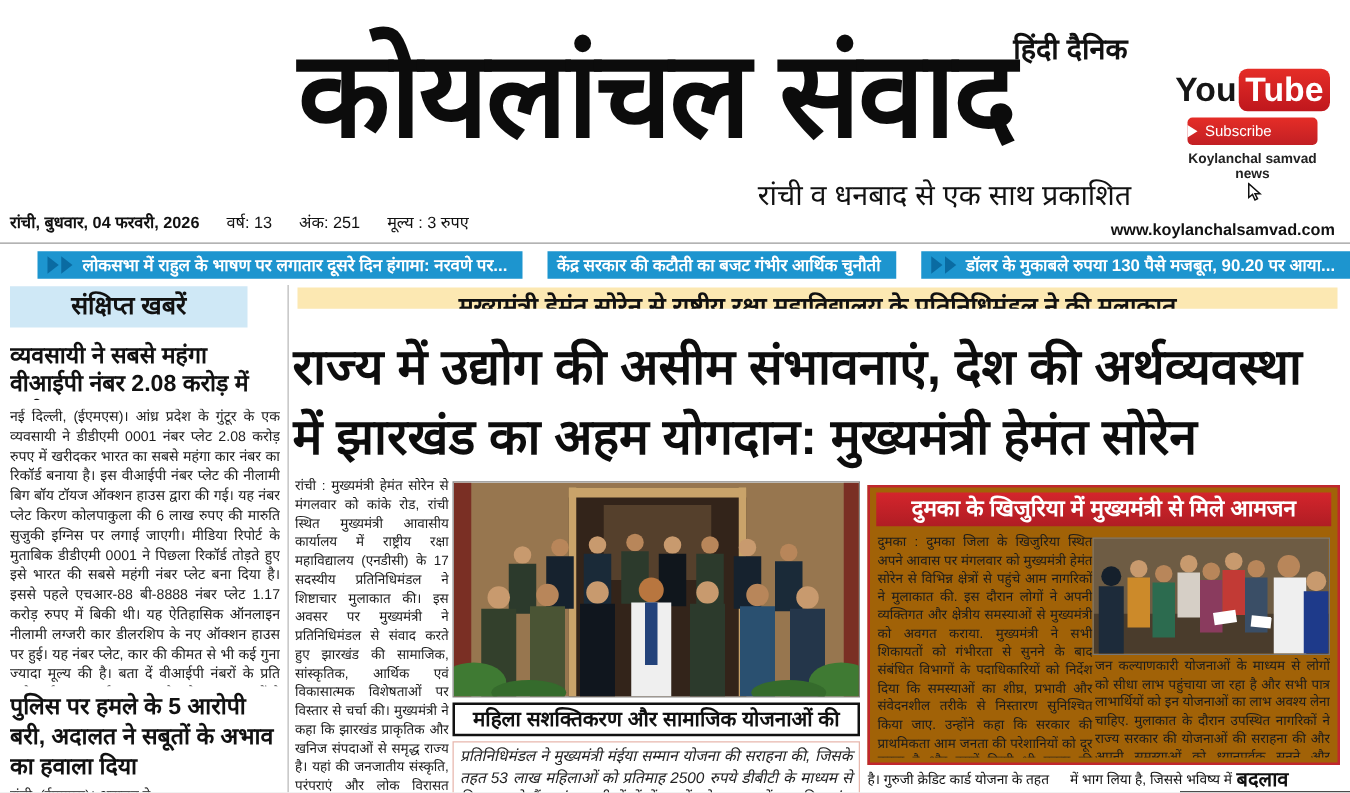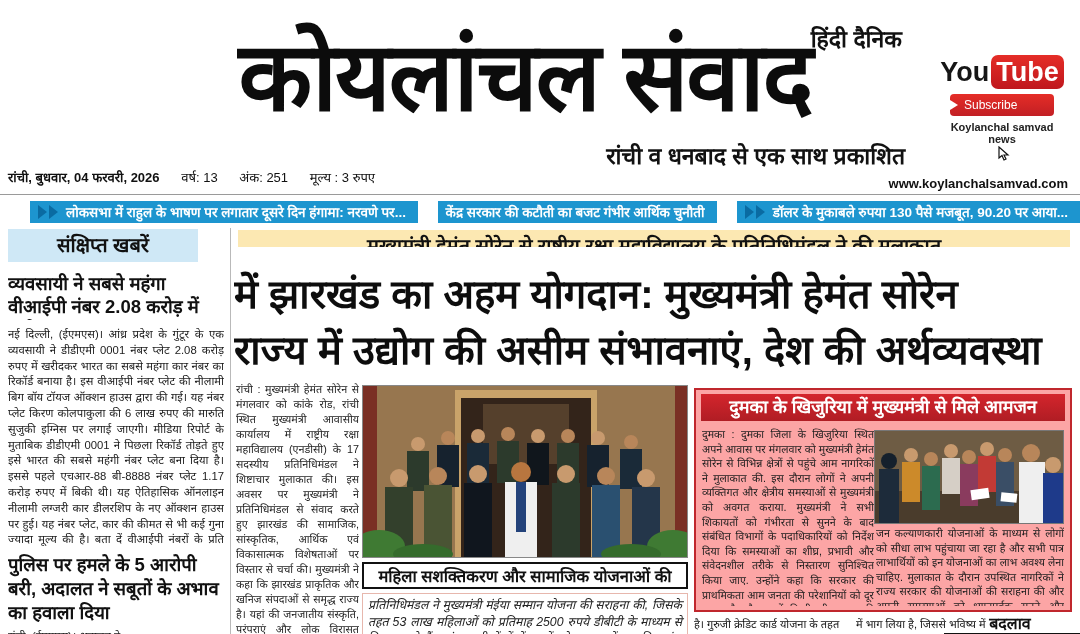--- a/index.html
+++ b/index.html
@@ -5,21 +5,21 @@
   html,body{margin:0;padding:0;background:#e8e8e8;}
   .page{position:relative;width:1080px;height:634px;background:#ffffff;overflow:hidden;
         font-family:"Liberation Sans","DejaVu Sans",sans-serif;color:#111;}
   .abs{position:absolute;box-sizing:border-box;}
 
   
   .edition{top:22px;right:178px;font-size:23px;font-weight:bold;}
   .main-title{top:10px;left:60px;width:930px;height:134px;line-height:134px;
               font-size:96px;font-weight:800;text-align:center;white-space:nowrap;
               overflow:hidden;letter-spacing:-2px;color:#0c0c0c;}
-  .tagline{top:139px;right:175px;font-size:23px;font-weight:bold;}
+  .tagline{top:139px;right:175px;font-size:23px;font-weight:normal;}
   .dateline{top:168px;left:8px;font-size:13px;white-space:nowrap;}
   .dateline b{font-weight:bold;}
   .dateline span{margin-right:18px;}
   .website{top:176px;right:12px;font-size:13px;font-weight:bold;}
   .top-rule{top:194px;left:0;width:1080px;height:1px;background:#9a9a9a;}
 
   
   .yt{top:55px;right:14px;width:128px;text-align:center;}
   .yt-logo{display:flex;justify-content:center;align-items:center;gap:2px;}
   .yt-you{font-size:27px;font-weight:800;color:#161616;text-align:right;}
@@ -60,21 +60,21 @@
   .m-col{top:382px;left:236px;width:123px;height:252px;font-size:10.8px;line-height:15px;
          text-align:justify;overflow:hidden;color:#1c1c1c;}
   .m-photo{top:385px;left:362px;width:326px;height:173px;overflow:hidden;border:1px solid #888;}
   .cap-box{top:562px;left:362px;width:326px;height:27px;border:2px solid #111;
            font-size:16.5px;font-weight:800;text-align:center;line-height:24px;overflow:hidden;}
   .cap-body{top:593px;left:362px;width:326px;height:49px;border:1px solid #e7b7ad;
             padding:3px 5px;font-size:12.3px;line-height:16.5px;font-style:italic;
             text-align:justify;overflow:hidden;color:#222;}
 
   
-  .r-box{top:388px;left:694px;width:378px;height:224px;border:2px solid #c0272d;background:#fca5a5;overflow:hidden;}
+  .r-box{top:388px;left:694px;width:378px;height:224px;border:2px solid #c0272d;background:#a16207;overflow:hidden;}
   .r-head{position:absolute;top:4px;left:5px;right:5px;height:27px;background:linear-gradient(#d4252c,#b01d24);
           color:#fff;font-size:18px;font-weight:800;text-align:center;line-height:27px;overflow:hidden;}
   .r-col{position:absolute;top:37px;left:6px;width:172px;bottom:4px;font-size:10.7px;line-height:14.6px;
          text-align:justify;overflow:hidden;color:#1c1c1c;}
   .r-col p{margin:0;}
   .r-photo{position:absolute;top:40px;right:6px;width:188px;height:92px;overflow:hidden;border:1px solid #777;}
   .r-below{position:absolute;top:136px;right:6px;width:188px;bottom:4px;font-size:10.7px;line-height:14.6px;
            text-align:justify;overflow:hidden;color:#1c1c1c;}
 
   
@@ -140,22 +140,22 @@
 
   <div class="abs v-rule"></div>
   <div class="abs sb-header">संक्षिप्त खबरें</div>
   <div class="abs sb-h1">व्यवसायी ने सबसे महंगा वीआईपी नंबर 2.08 करोड़ में खरीदा</div>
   <div class="abs sb-b1">नई दिल्ली, (ईएमएस)। आंध्र प्रदेश के गुंटूर के एक व्यवसायी ने डीडीएमी 0001 नंबर प्लेट 2.08 करोड़ रुपए में खरीदकर भारत का सबसे महंगा कार नंबर का रिकॉर्ड बनाया है। इस वीआईपी नंबर प्लेट की नीलामी बिग बॉय टॉयज ऑक्शन हाउस द्वारा की गई। यह नंबर प्लेट किरण कोलपाकुला की 6 लाख रुपए की मारुति सुजुकी इग्निस पर लगाई जाएगी। मीडिया रिपोर्ट के मुताबिक डीडीएमी 0001 ने पिछला रिकॉर्ड तोड़ते हुए इसे भारत की सबसे महंगी नंबर प्लेट बना दिया है। इससे पहले एचआर-88 बी-8888 नंबर प्लेट 1.17 करोड़ रुपए में बिकी थी। यह ऐतिहासिक ऑनलाइन नीलामी लग्जरी कार डीलरशिप के नए ऑक्शन हाउस पर हुई। यह नंबर प्लेट, कार की कीमत से भी कई गुना ज्यादा मूल्य की है। बता दें वीआईपी नंबरों के प्रति कलेक्टर्स का आकर्षण बढ़ रहा है, जो अब महानगरों से निकलकर छोटे शहरों तक पहुंच गया है।</div>
   <div class="abs sb-h2">पुलिस पर हमले के 5 आरोपी बरी, अदालत ने सबूतों के अभाव का हवाला दिया</div>
   <div class="abs sb-b2">रांची, (ईएमएस)। अदालत ने</div>
 
   <div class="abs kicker">मुख्यमंत्री हेमंत सोरेन से राष्ट्रीय रक्षा महाविद्यालय के प्रतिनिधिमंडल ने की मुलाकात</div>
   <div class="abs headline">
+    <div class="hl">राज्य में उद्योग की असीम संभावनाएं, देश की अर्थव्यवस्था</div>
     <div class="hl">में झारखंड का अहम योगदान: मुख्यमंत्री हेमंत सोरेन</div>
-    <div class="hl">राज्य में उद्योग की असीम संभावनाएं, देश की अर्थव्यवस्था</div>
   </div>
   <div class="abs m-col">रांची : मुख्यमंत्री हेमंत सोरेन से मंगलवार को कांके रोड, रांची स्थित मुख्यमंत्री आवासीय कार्यालय में राष्ट्रीय रक्षा महाविद्यालय (एनडीसी) के 17 सदस्यीय प्रतिनिधिमंडल ने शिष्टाचार मुलाकात की। इस अवसर पर मुख्यमंत्री ने प्रतिनिधिमंडल से संवाद करते हुए झारखंड की सामाजिक, सांस्कृतिक, आर्थिक एवं विकासात्मक विशेषताओं पर विस्तार से चर्चा की। मुख्यमंत्री ने कहा कि झारखंड प्राकृतिक और खनिज संपदाओं से समृद्ध राज्य है। यहां की जनजातीय संस्कृति, परंपराएं और लोक विरासत राज्य को एक अलग और विशिष्ट पहचान प्रदान करती हैं। झारखंड अपनी विश्व प्रसिद्ध परंपराओं और सांस्कृतिक विविधता के लिए जाना जाता है, जो राज्य की सबसे बड़ी धरोहर है।</div>
 
   <div class="abs m-photo">
     <svg width="326" height="173" viewBox="0 0 326 173" preserveAspectRatio="none">
       <rect width="326" height="173" fill="#97764f"></rect>
       <rect x="0" y="0" width="14" height="173" fill="#7a2f24"></rect>
       <rect x="312" y="0" width="14" height="173" fill="#7a2f24"></rect>
       <rect x="92" y="4" width="142" height="169" fill="#33241a"></rect>
       <rect x="92" y="4" width="142" height="8" fill="#c9a36a"></rect>

